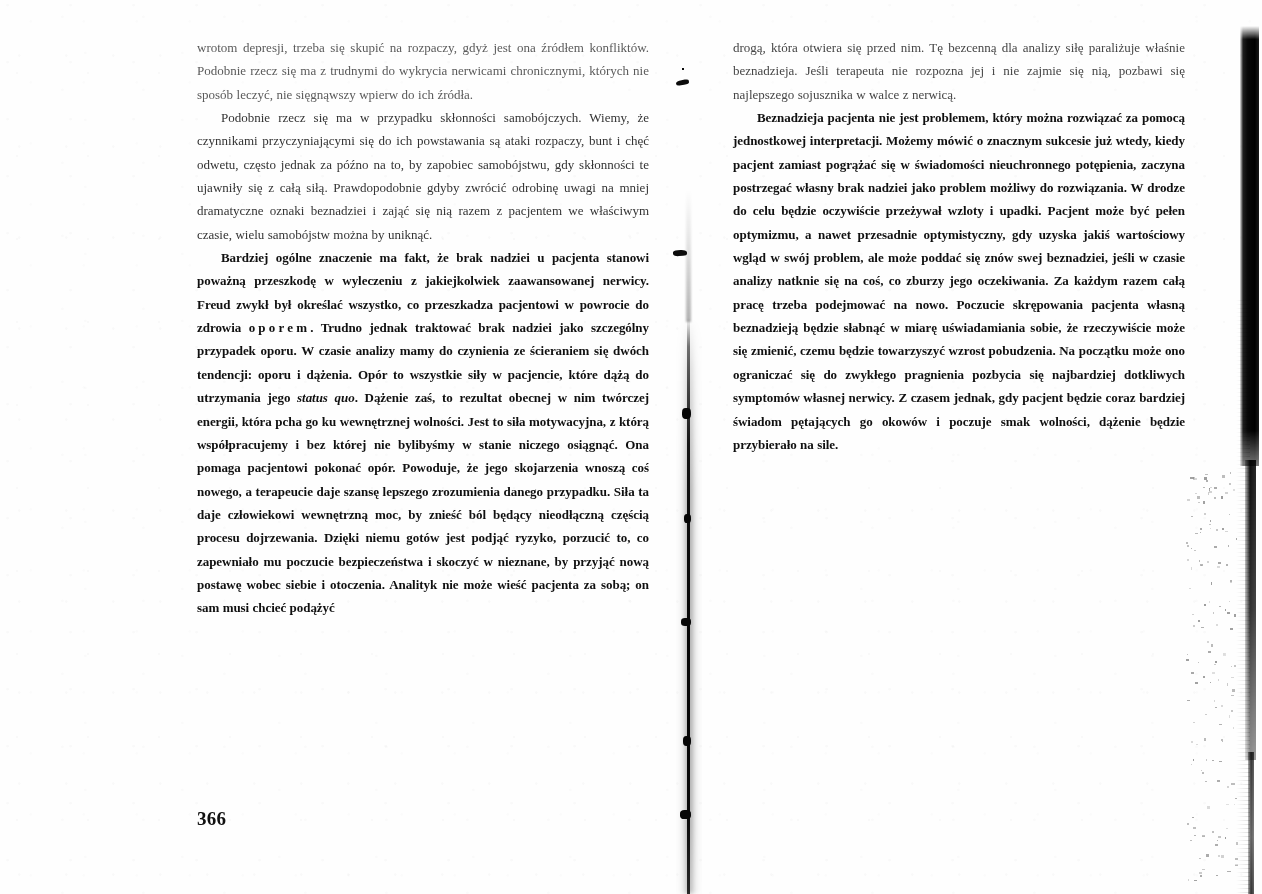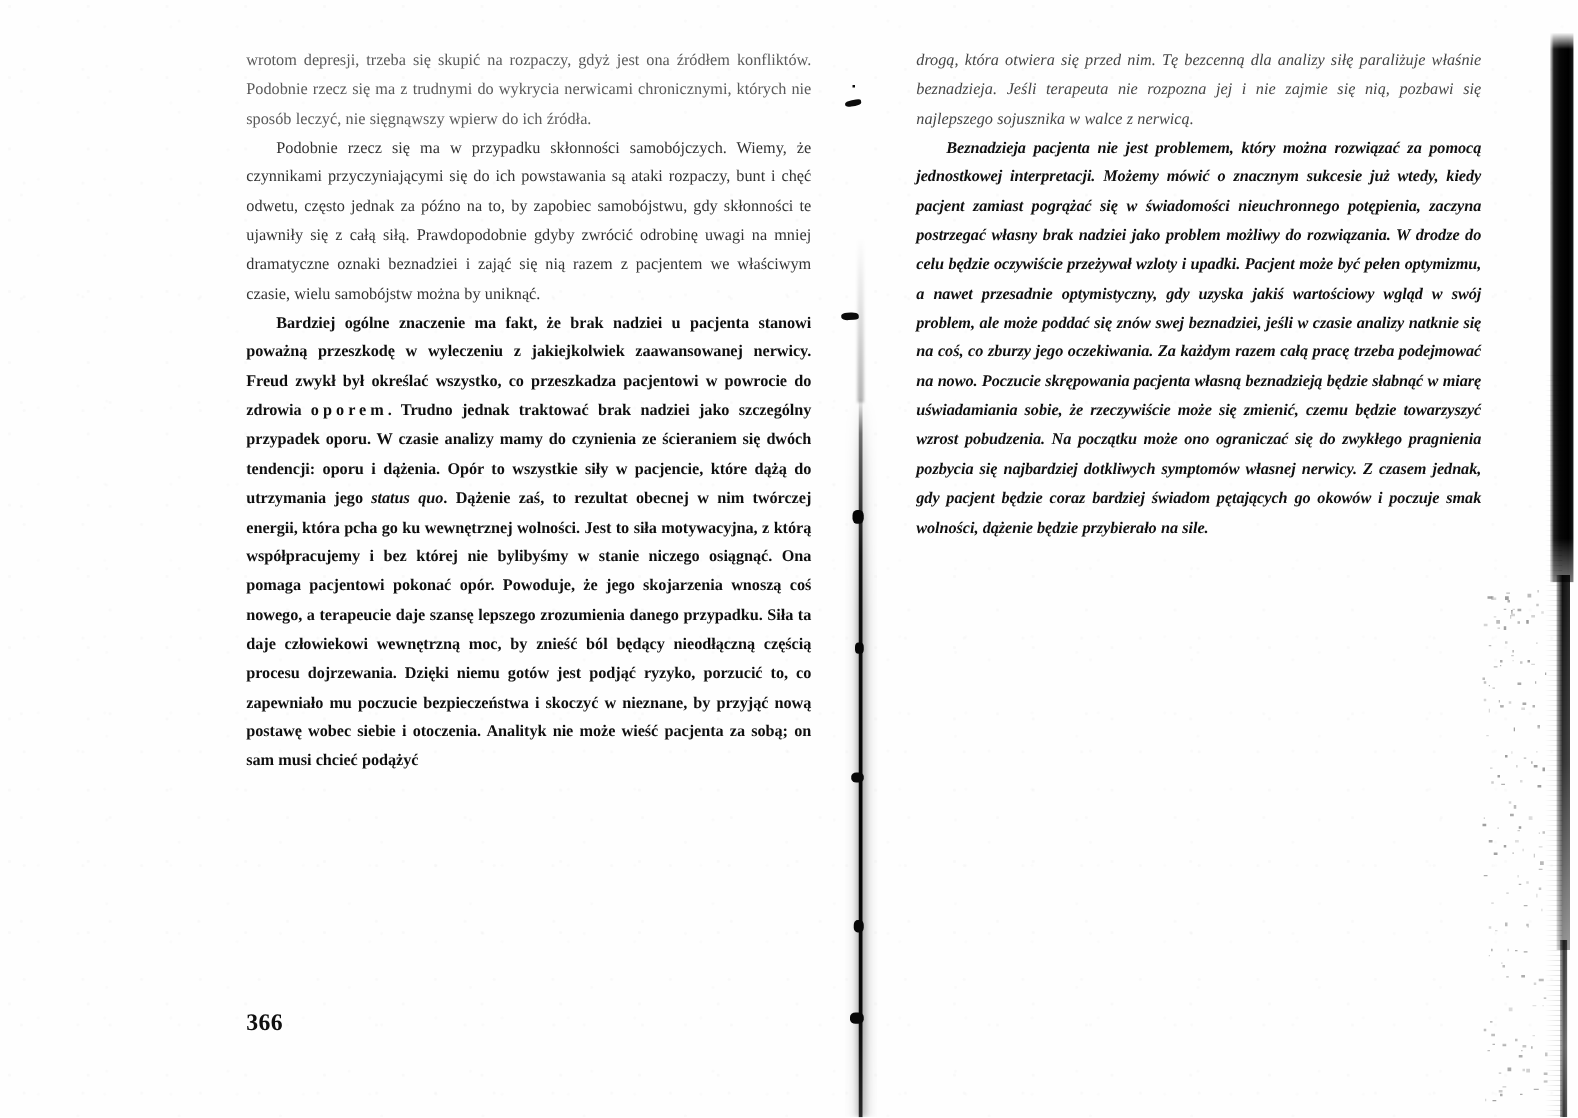--- a/index.html
+++ b/index.html
@@ -40,21 +40,21 @@
     top: 36px;
     width: 452px;
     font-size: 13px;
     line-height: 23.35px;
     text-align: justify;
     text-justify: inter-word;
     hyphens: none;
     word-spacing: .2px;
   }
   #col-left  { left: 197px; }
-  #col-right { left: 733px; font-style: italic; }
+  #col-right { left: 733px; }
 
   .column p {
     margin: 0;
     text-indent: 0;
   }
   .column p.indent { text-indent: 24px; }
 
   
   .heavy { font-weight: bold; letter-spacing: -0.05px; }
 

